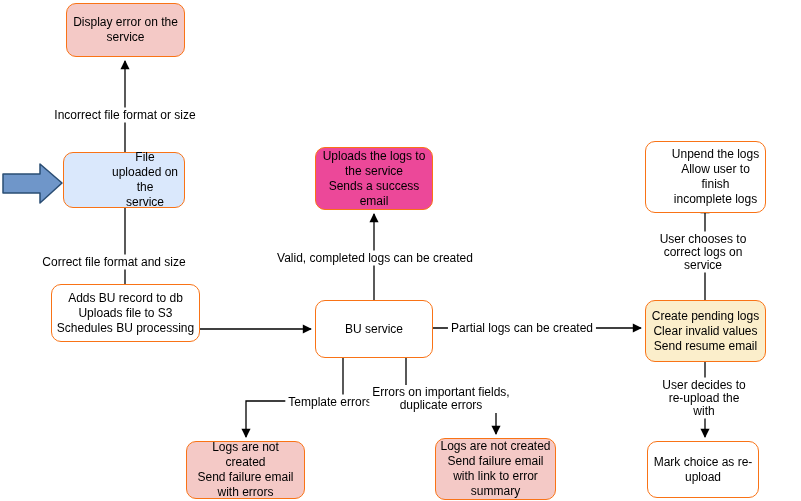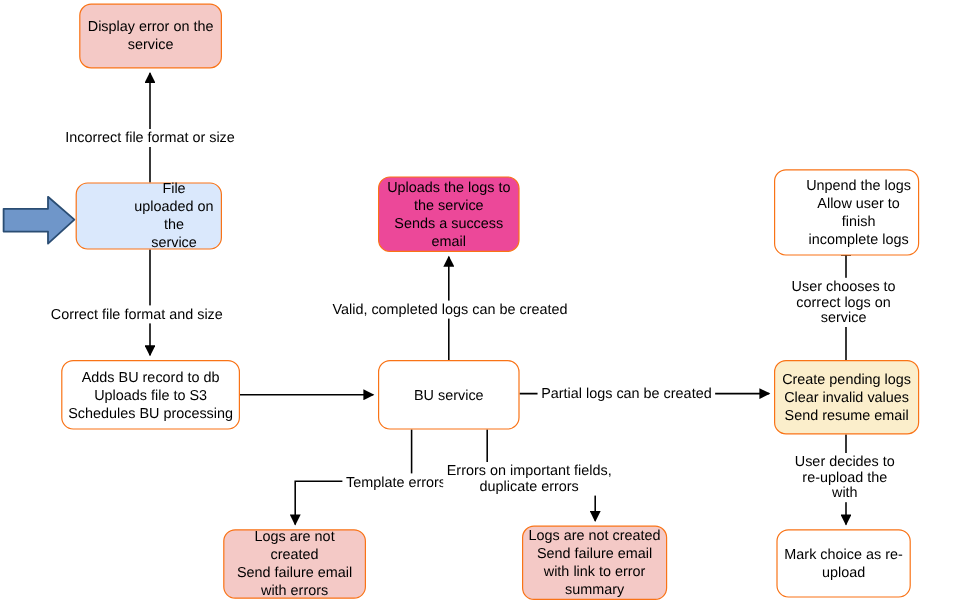--- a/index.html
+++ b/index.html
@@ -79,21 +79,21 @@
 
     <polygon points="3,174 40,174 40,164 62,183 40,203 40,193 3,193" fill="#6f96c9" stroke="#2a4d73" stroke-width="1.5" stroke-linejoin="round"></polygon>
   </svg>
 
   <div class="node red" style="left:66px;  top:3px;   width:119px; height:54px;">Display error on the
 service</div>
 
   <div class="node blue" style="left:63px;  top:152px; width:122px; height:56px;padding-left:46px;">File uploaded on the
 service</div>
 
-  <div class="node white" style="left:51px;  top:300px; width:149px; height:58px;">Adds BU record to db
+  <div class="node white" style="left:51px;  top:284px; width:149px; height:58px;">Adds BU record to db
 Uploads file to S3
 Schedules BU processing</div>
 
   <div class="node white" style="left:315px; top:300px; width:118px; height:58px;">BU service</div>
 
   <div class="node green" style="left:315px; top:147px; width:118px; height:63px;">Uploads the logs to
 the service
 Sends a success
 email</div>
 

